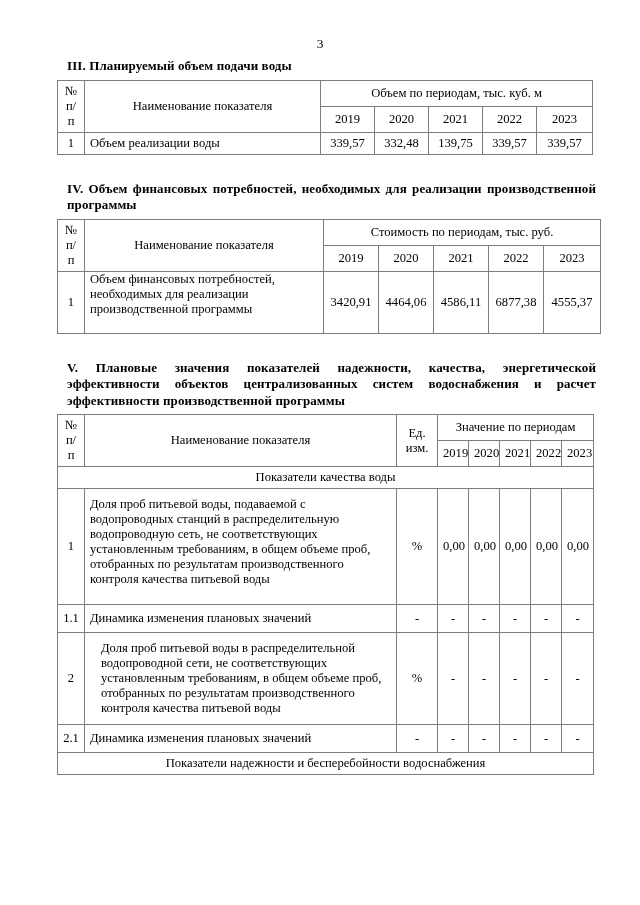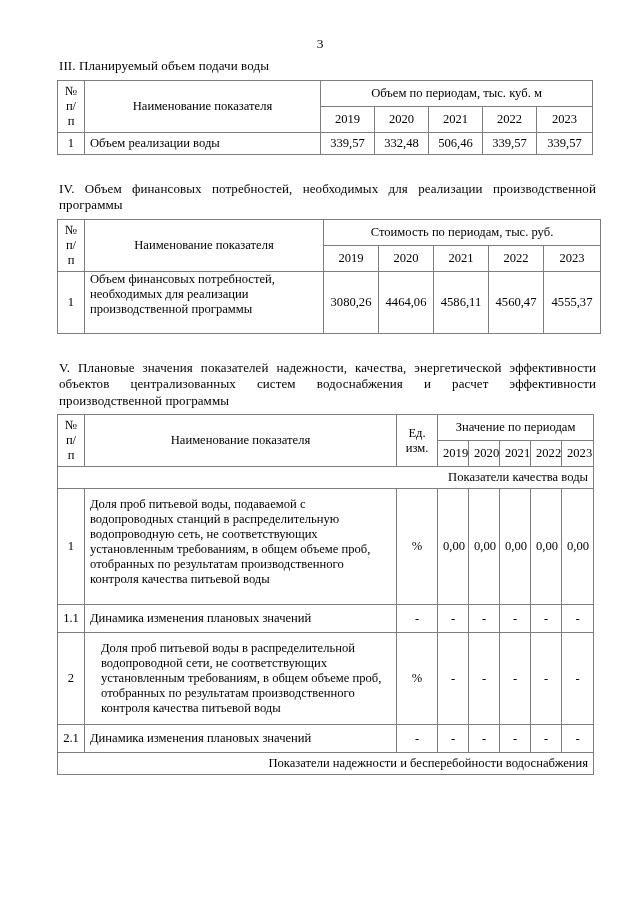--- a/index.html
+++ b/index.html
@@ -32,22 +32,22 @@
     line-height: 16px;
   }
   .content {
     position: absolute;
     left: 57px;
     top: 58px;
     width: 539px;
   }
   h2.section-heading {
     font-size: 13px;
-    font-weight: normal;
-    margin: 0 0 5px 2px;
+    font-weight: bold;
+    margin: 0 0 5px 10px;
     padding: 0;
     text-align: justify;
     line-height: 16.5px;
     letter-spacing: 0.1px;
   }
   h2.section-heading.justify-full {
     text-align: justify;
     text-align-last: left;
   }
   table.doc-table {
@@ -60,21 +60,21 @@
   table.doc-table td {
     border: 1px solid #7d7d7d;
     padding: 3px 5px;
     vertical-align: middle;
     font-weight: normal;
   }
   td.c-center { text-align: center; }
   td.c-left   { text-align: left; }
   td.num      { text-align: center; }
   td.merged-section {
-    text-align: right;
+    text-align: center;
     padding: 5px 5px;
   }
   .tbl3 { width: 535px; }
   .tbl4 { width: 539px; }
   .tbl5 { width: 536px; }
 
   .gap-after-table-3 { height: 26px; }
   .gap-after-table-4 { height: 26px; }
 
   .cell-pad-tall { padding-top: 9px; padding-bottom: 9px; }
@@ -114,21 +114,21 @@
           <td class="c-center">2020</td>
           <td class="c-center">2021</td>
           <td class="c-center">2022</td>
           <td class="c-center">2023</td>
         </tr>
         <tr>
           <td class="num cell-pad-tall">1</td>
           <td class="c-left cell-pad-tall">Объем реализации воды</td>
           <td class="c-center cell-pad-tall">339,57</td>
           <td class="c-center cell-pad-tall">332,48</td>
-          <td class="c-center cell-pad-tall">506,46</td>
+          <td class="c-center cell-pad-tall">139,75</td>
           <td class="c-center cell-pad-tall">339,57</td>
           <td class="c-center cell-pad-tall">339,57</td>
         </tr>
       </tbody>
     </table>
 
     <div class="gap-after-table-3"></div>
 
     <h2 class="section-heading justify-full">IV. Объем финансовых потребностей, необходимых для реализации производственной программы</h2>
 
@@ -154,24 +154,24 @@
         <tr>
           <td class="c-center">2019</td>
           <td class="c-center">2020</td>
           <td class="c-center">2021</td>
           <td class="c-center">2022</td>
           <td class="c-center">2023</td>
         </tr>
         <tr>
           <td class="num" style="padding-top:16px;padding-bottom:16px;">1</td>
           <td class="c-left" style="padding-top:0;padding-bottom:16px;">Объем финансовых потребностей, необходимых для реализации производственной программы</td>
-          <td class="c-center">3080,26</td>
+          <td class="c-center">3420,91</td>
           <td class="c-center">4464,06</td>
           <td class="c-center">4586,11</td>
-          <td class="c-center">4560,47</td>
+          <td class="c-center">6877,38</td>
           <td class="c-center">4555,37</td>
         </tr>
       </tbody>
     </table>
 
     <div class="gap-after-table-4"></div>
 
     <h2 class="section-heading justify-full">V. Плановые значения показателей надежности, качества, энергетической эффективности объектов централизованных систем водоснабжения и расчет эффективности производственной программы</h2>
 
     <table class="doc-table tbl5">

